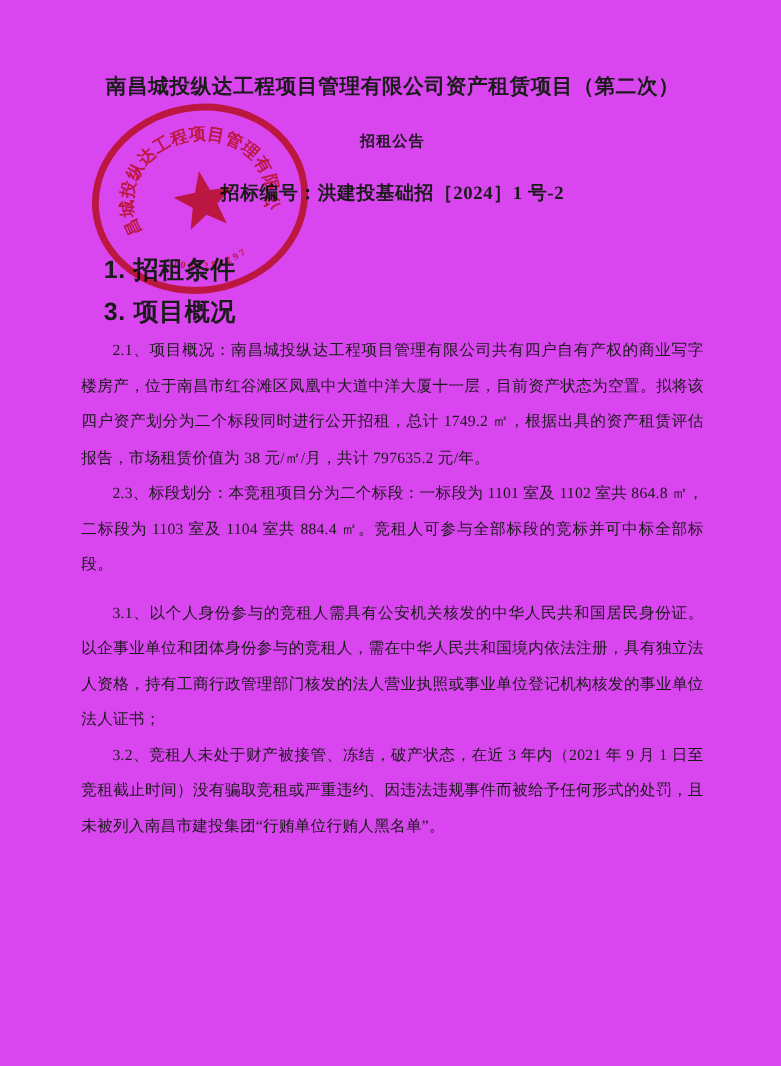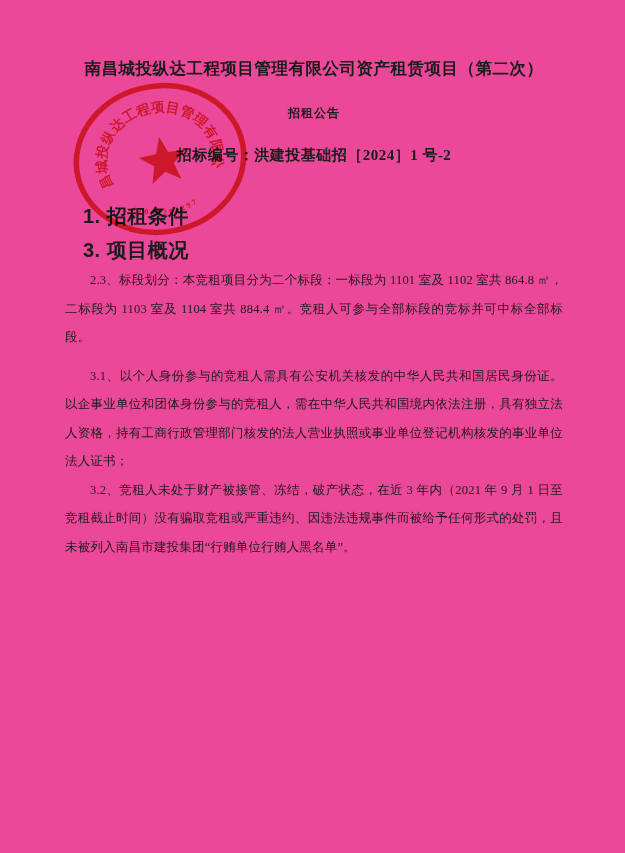--- a/index.html
+++ b/index.html
@@ -1,20 +1,20 @@
 <!DOCTYPE html>
 <html lang="zh" style="--seal-color: #d93a2b;"><head>
 <meta charset="utf-8">
 <style>
   html,body{margin:0;padding:0;background:#ffffff;}
   .page{
     position:relative;
     width:625px;height:853px;
     margin:0 auto;
-    background:#ec4899;
+    background:#d946ef;
     overflow:hidden;
     color:#1b1b1b;
     font-family:"Liberation Serif","DejaVu Serif",serif;
   }
   .content{padding:57px 62px 0 65px;}
   .doc-title{
     margin:0;
     font-size:16.5px;line-height:24px;
     font-weight:700;text-align:center;
     letter-spacing:.5px;
@@ -76,20 +76,21 @@
     <h1 class="doc-title">南昌城投纵达工程项目管理有限公司资产租赁项目（第二次）</h1>
     <h2 class="doc-subtitle">招租公告</h2>
     <div class="bid-line"><span>招标编号：</span><span>洪建投基础招［2024］1 号-2</span></div>
 
     <div class="section first">
       <div class="section-heading">1. 招租条件</div>
     </div>
 
     <div class="section">
       <div class="section-heading">3. 项目概况</div>
+      <p class="para"><span>2.1、项目概况：南昌城投纵达工程项目管理有限公司共有四户自有产权的商业写字楼房产，位于南昌市红谷滩区凤凰中大道中洋大厦十一层，目前资产状态为空置。拟将该四户资产划分为二个标段同时进行公开招租，总计 1749.2 ㎡，根据出具的资产租赁评估报告，市场租赁价值为 38 元/㎡/月，共计 797635.2 元/年。</span></p>
       <p class="para"><span>2.3、标段划分：本竞租项目分为二个标段：一标段为 1101 室及 1102 室共 864.8 ㎡，二标段为 1103 室及 1104 室共 884.4 ㎡。竞租人可参与全部标段的竞标并可中标全部标段。</span></p>
     </div>
 
     <div class="section">
       <p class="para"><span>3.1、以个人身份参与的竞租人需具有公安机关核发的中华人民共和国居民身份证。以企事业单位和团体身份参与的竞租人，需在中华人民共和国境内依法注册，具有独立法人资格，持有工商行政管理部门核发的法人营业执照或事业单位登记机构核发的事业单位法人证书；</span></p>
       <p class="para"><span>3.2、竞租人未处于财产被接管、冻结，破产状态，在近 3 年内（2021 年 9 月 1 日至竞租截止时间）没有骗取竞租或严重违约、因违法违规事件而被给予任何形式的处罚，且未被列入南昌市建投集团“行贿单位行贿人黑名单”。</span></p>
     </div>
 
   </div>
 

